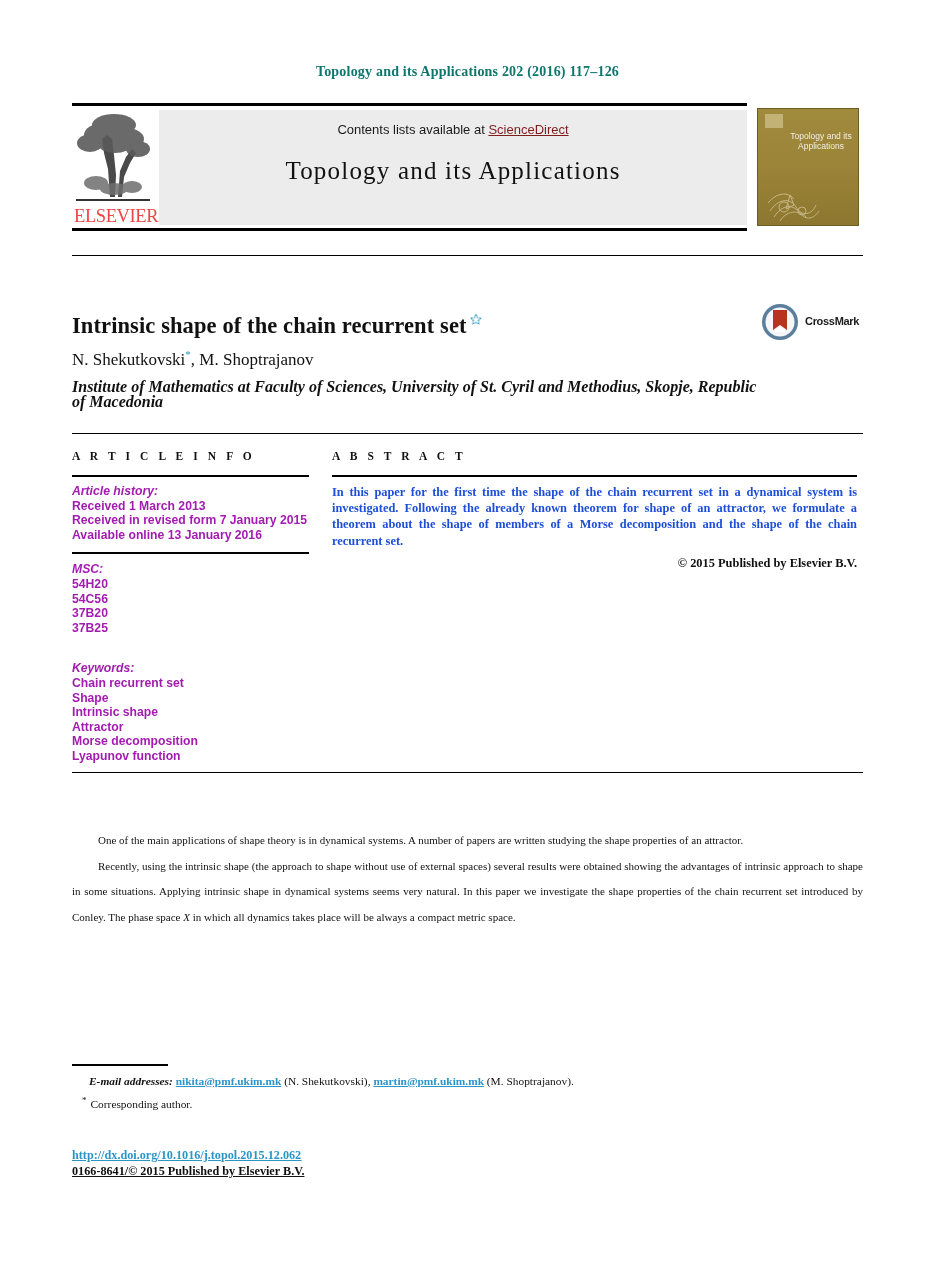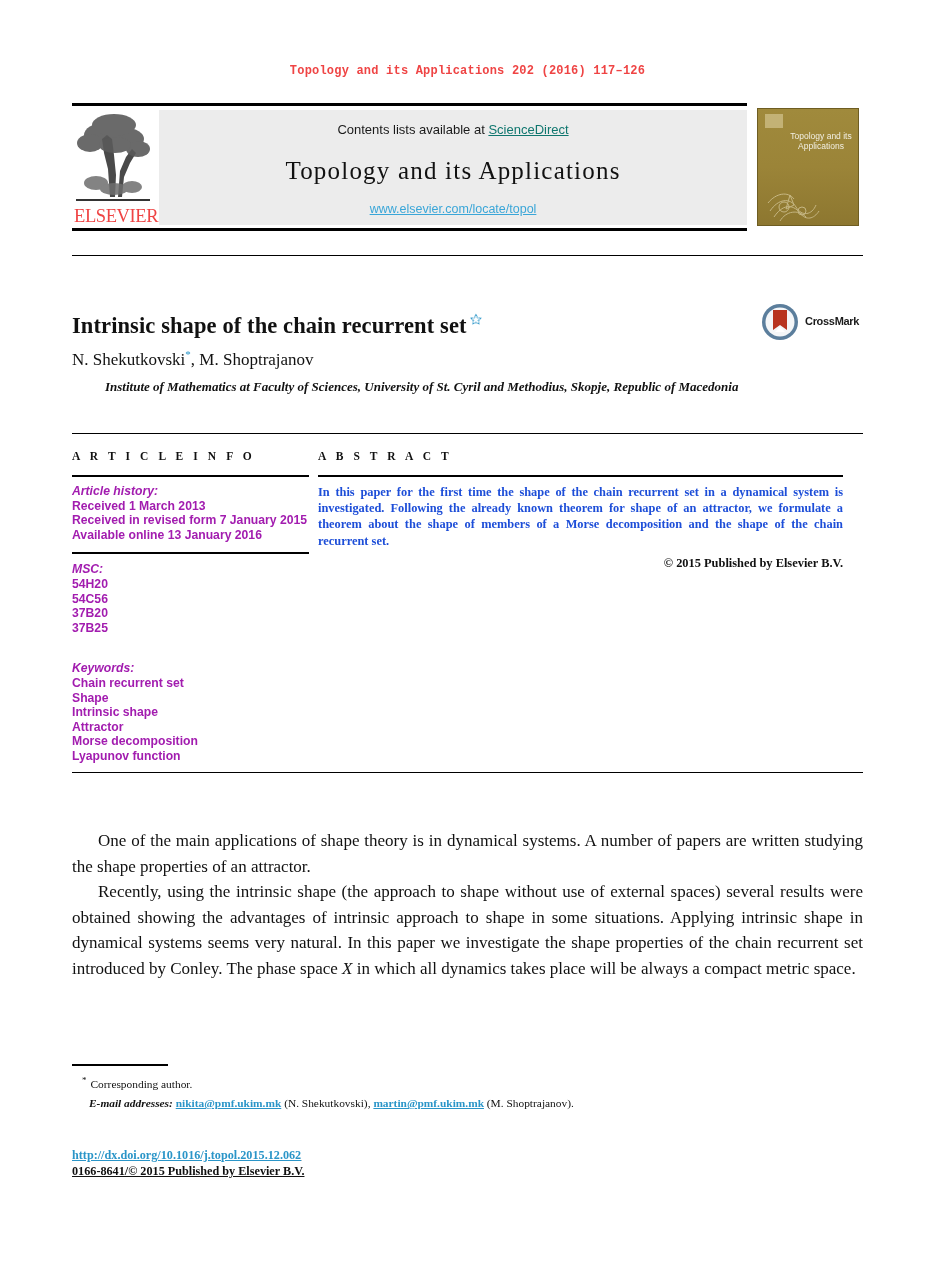--- a/index.html
+++ b/index.html
@@ -20,25 +20,25 @@
     overflow: hidden;
   }
 
   
   .running-head {
     position: absolute;
     top: 64px;
     left: 0;
     width: 935px;
     text-align: center;
-    font-family: Liberation Mono, monospace;
-    font-weight: bold;
-    font-size: 12px;
+    font-family: Liberation Serif, serif;
+    font-weight: bold;
+    font-size: 14px;
     letter-spacing: 0.2px;
-    color: #ef4444;
+    color: #0f766e;
   }
 
   
   .masthead {
     position: absolute;
     left: 72px;
     top: 103px;
     width: 791px;
     height: 128px;
   }
@@ -96,21 +96,21 @@
     position: absolute;
     top: 12px;
     left: 0;
     width: 588px;
     text-align: center;
     font-size: 13px;
     font-family: "Liberation Sans", sans-serif;
     color: #1a1a1a;
   }
   .banner-contents .sd-link {
-    color: #0f766e;
+    color: #7f1d1d;
     text-align: center;
   }
   .banner-journal {
     position: absolute;
     top: 47px;
     left: 0;
     width: 588px;
     text-align: center;
     font-family: "Liberation Serif", serif;
     font-size: 25px;
@@ -231,44 +231,43 @@
     vertical-align: super;
   }
   .affiliation {
     position: absolute;
     left: 72px;
     top: 379px;
     width: 700px;
     font-family: "Liberation Serif", serif;
     font-style: italic;
     font-weight: bold;
-    font-size: 13px;
+    font-size: 16px;
     line-height: 15px;
     color: #111;
-    margin-left: 33px;
   }
 
   
   .info-rule-top {
     position: absolute;
     left: 72px;
     top: 433px;
     width: 791px;
     height: 1px;
     background: #000;
   }
   .col-info {
     position: absolute;
     left: 72px;
     top: 450px;
     width: 237px;
   }
   .col-abstract {
     position: absolute;
-    left: 318px;
+    left: 332px;
     top: 450px;
     width: 525px;
   }
   .section-head {
     font-family: "Liberation Serif", serif;
     font-weight: bold;
     font-size: 11.5px;
     letter-spacing: 3.6px;
     color: #111;
   }
@@ -323,21 +322,21 @@
     background: #000;
   }
 
   
   .body-text {
     position: absolute;
     left: 72px;
     top: 828px;
     width: 791px;
     font-family: "Liberation Serif", serif;
-    font-size: 17px;
+    font-size: 11px;
     line-height: 25.5px;
     text-align: justify;
     color: #111;
   }
   .body-text p {
     margin: 0;
     text-indent: 26px;
   }
   .body-text .math-var {
     font-style: italic;
@@ -427,21 +426,20 @@
         <rect x="2" y="90" width="74" height="2" fill="#333"></rect>
       </svg>
       <div class="elsevier-word">ELSEVIER</div>
     </div>
 
     <div class="banner">
       <div class="banner-contents">
         <span>Contents lists available at </span><a class="sd-link" href="#">ScienceDirect</a>
       </div>
       <div class="banner-journal">Topology and its Applications</div>
-      <a class="banner-url" href="#">www.elsevier.com/locate/topol</a>
     </div>
 
     <div class="cover-thumb">
       <div class="cover-elsevier-mark"></div>
       <div class="cover-title">Topology and its Applications</div>
       <svg class="cover-art" viewBox="0 0 60 44">
         <g stroke="#efe6c4" stroke-width="1" fill="none">
           <path d="M6 30 C14 18, 26 16, 32 26 C38 36, 48 34, 52 24"></path>
           <path d="M10 36 C18 24, 28 22, 36 32 C42 40, 50 38, 55 30"></path>
           <path d="M4 22 C12 12, 24 10, 30 18"></path>
@@ -512,22 +510,22 @@
 
   <div class="info-rule-bottom"></div>
 
   <div class="body-text">
     <p>One of the main applications of shape theory is in dynamical systems. A number of papers are written studying the shape properties of an attractor.</p>
     <p><span>Recently, using the intrinsic shape (the approach to shape without use of external spaces) several results were obtained showing the advantages of intrinsic approach to shape in some situations. Applying intrinsic shape in dynamical systems seems very natural. In this paper we investigate the shape properties of the chain recurrent set introduced by Conley. The phase space </span><span class="math-var">X</span><span> in which all dynamics takes place will be always a compact metric space.</span></p>
   </div>
 
   <div class="footnote-rule"></div>
   <div class="footnotes">
+    <div class="fn-line fn-emails"><span class="lead">E-mail addresses:</span> <a class="mail-link" href="#">nikita@pmf.ukim.mk</a> <span>(N. Shekutkovski),</span> <a class="mail-link" href="#">martin@pmf.ukim.mk</a> <span>(M. Shoptrajanov).</span></div>
     <div class="fn-line fn-indent"><span class="fn-star">*</span><span>Corresponding author.</span></div>
-    <div class="fn-line fn-emails"><span class="lead">E-mail addresses:</span> <a class="mail-link" href="#">nikita@pmf.ukim.mk</a> <span>(N. Shekutkovski),</span> <a class="mail-link" href="#">martin@pmf.ukim.mk</a> <span>(M. Shoptrajanov).</span></div>
   </div>
 
   <div class="bottom-block">
     <a class="doi-link" href="#">http://dx.doi.org/10.1016/j.topol.2015.12.062</a>
     <div>0166-8641/© 2015 Published by Elsevier B.V.</div>
   </div>
 
 </div>
 
 </body></html>

